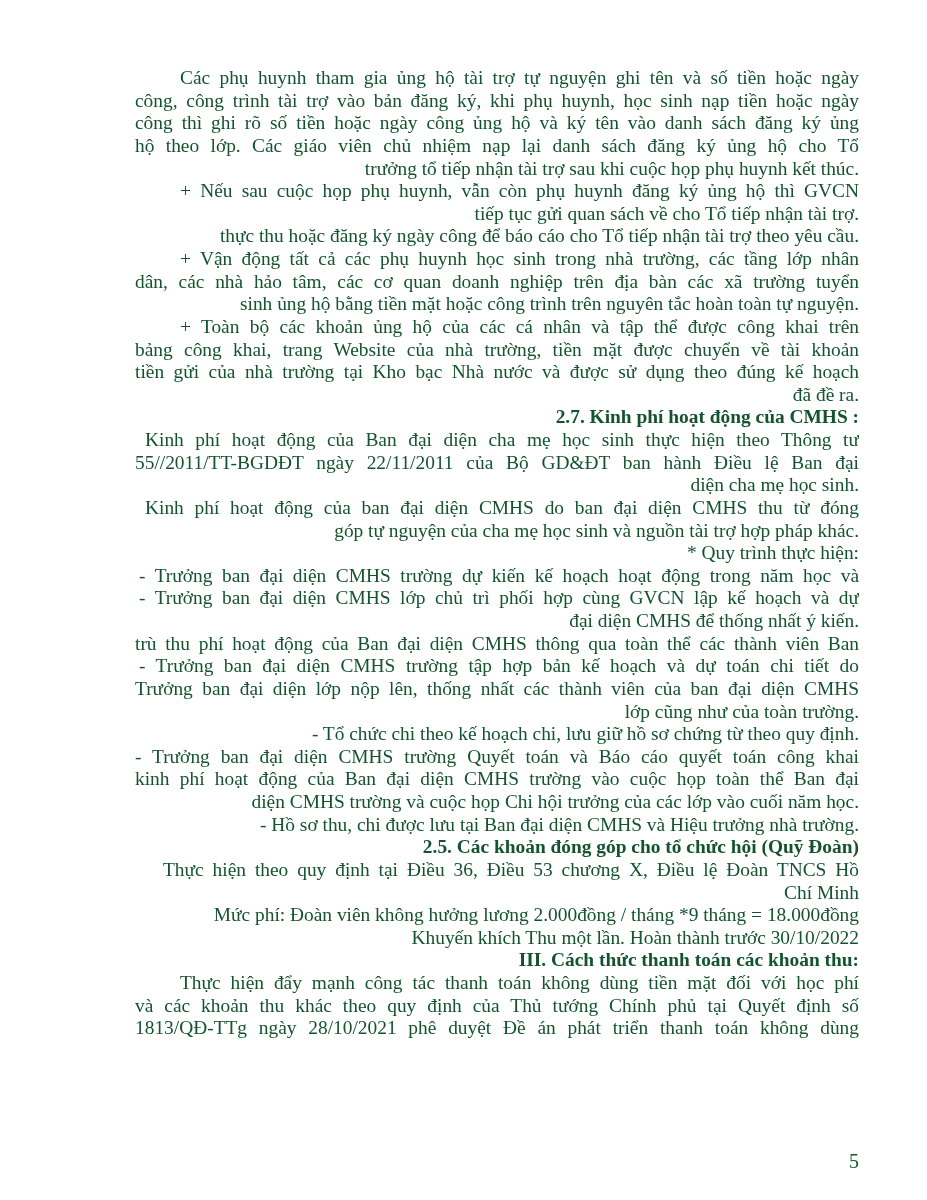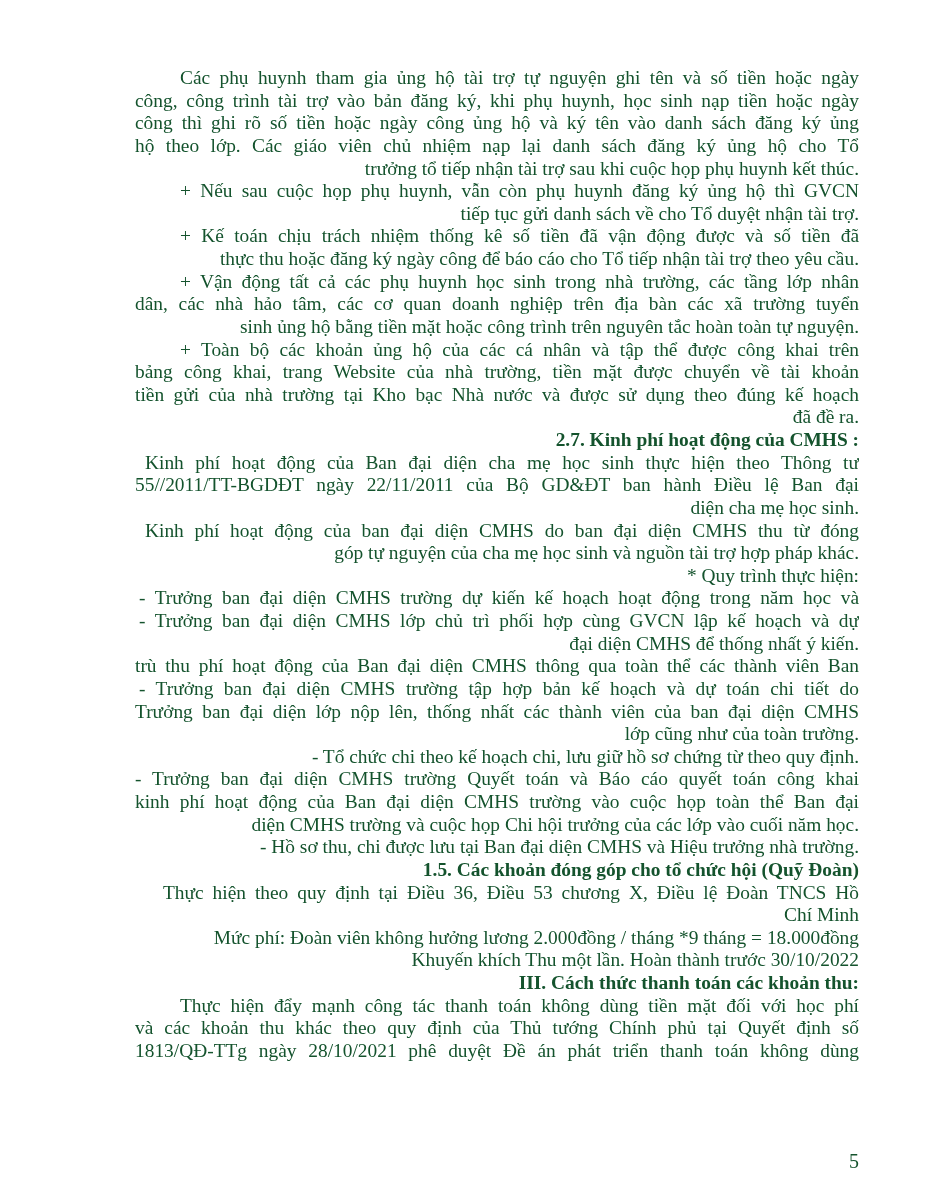--- a/index.html
+++ b/index.html
@@ -44,22 +44,21 @@
 <body>
 
 <div class="page">
   <div class="textblock">
     <div class="ln i4 j">Các phụ huynh tham gia ủng hộ tài trợ tự nguyện ghi tên và số tiền hoặc ngày</div>
     <div class="ln j">công, công trình tài trợ vào bản đăng ký, khi phụ huynh, học sinh nạp tiền hoặc ngày</div>
     <div class="ln j">công thì ghi rõ số tiền hoặc ngày công ủng hộ và ký tên vào danh sách đăng ký ủng</div>
     <div class="ln j">hộ theo lớp. Các giáo viên chủ nhiệm nạp lại danh sách đăng ký ủng hộ cho Tổ</div>
     <div class="ln">trưởng tổ tiếp nhận tài trợ sau khi cuộc họp phụ huynh kết thúc.</div>
     <div class="ln i4 j">+ Nếu sau cuộc họp phụ huynh, vẫn còn phụ huynh đăng ký ủng hộ thì GVCN</div>
-    <div class="ln">tiếp tục gửi danh sách về cho Tổ duyệt nhận tài trợ.</div>
-    <div class="ln i4 j">+ Kế toán chịu trách nhiệm thống kê số tiền đã vận động được và số tiền đã</div>
+    <div class="ln">tiếp tục gửi quan sách về cho Tổ tiếp nhận tài trợ.</div>
     <div class="ln">thực thu hoặc đăng ký ngày công để báo cáo cho Tổ tiếp nhận tài trợ theo yêu cầu.</div>
     <div class="ln i4 j">+ Vận động tất cả các phụ huynh học sinh trong nhà trường, các tầng lớp nhân</div>
     <div class="ln j">dân, các nhà hảo tâm, các cơ quan doanh nghiệp trên địa bàn các xã trường tuyển</div>
     <div class="ln">sinh ủng hộ bằng tiền mặt hoặc công trình trên nguyên tắc hoàn toàn tự nguyện.</div>
     <div class="ln i4 j">+ Toàn bộ các khoản ủng hộ của các cá nhân và tập thể được công khai trên</div>
     <div class="ln j">bảng công khai, trang Website của nhà trường, tiền mặt được chuyển về tài khoản</div>
     <div class="ln j">tiền gửi của nhà trường tại Kho bạc Nhà nước và được sử dụng theo đúng kế hoạch</div>
     <div class="ln">đã đề ra.</div>
     <div class="ln i4 b">2.7. Kinh phí hoạt động của CMHS :</div>
     <div class="ln i2 j">Kinh phí hoạt động của Ban đại diện cha mẹ học sinh thực hiện theo Thông tư</div>
@@ -73,21 +72,21 @@
     <div class="ln">đại diện CMHS để thống nhất ý kiến.</div>
     <div class="ln j">trù thu phí hoạt động của Ban đại diện CMHS thông qua toàn thể các thành viên Ban</div>
     <div class="ln i1 j">- Trưởng ban đại diện CMHS trường tập hợp bản kế hoạch và dự toán chi tiết do</div>
     <div class="ln j">Trưởng ban đại diện lớp nộp lên, thống nhất các thành viên của ban đại diện CMHS</div>
     <div class="ln">lớp cũng như của toàn trường.</div>
     <div class="ln">- Tổ chức chi theo kế hoạch chi, lưu giữ hồ sơ chứng từ theo quy định.</div>
     <div class="ln j">- Trưởng ban đại diện CMHS trường Quyết toán và Báo cáo quyết toán công khai</div>
     <div class="ln j">kinh phí hoạt động của Ban đại diện CMHS trường vào cuộc họp toàn thể Ban đại</div>
     <div class="ln">diện CMHS trường  và cuộc họp Chi hội trưởng của các lớp vào cuối năm học.</div>
     <div class="ln">- Hồ sơ thu, chi được lưu tại Ban đại diện CMHS và Hiệu trưởng nhà trường.</div>
-    <div class="ln i4 b">1.5. Các khoản đóng góp cho tổ chức hội (Quỹ Đoàn)</div>
+    <div class="ln i4 b">2.5. Các khoản đóng góp cho tổ chức hội (Quỹ Đoàn)</div>
     <div class="ln i3 j">Thực hiện theo quy định tại Điều 36, Điều 53 chương X, Điều lệ Đoàn TNCS Hồ</div>
     <div class="ln">Chí Minh</div>
     <div class="ln i1">Mức phí: Đoàn viên không hưởng lương  2.000đồng / tháng *9 tháng = 18.000đồng</div>
     <div class="ln i4">Khuyến khích Thu một lần. Hoàn thành trước 30/10/2022</div>
     <div class="ln i4 b">III. Cách thức thanh toán các khoản thu:</div>
     <div class="ln i4 j">Thực hiện đẩy mạnh công tác thanh toán không dùng tiền mặt đối với học phí</div>
     <div class="ln j">và các khoản thu khác theo quy định của Thủ tướng Chính phủ tại Quyết định số</div>
     <div class="ln j">1813/QĐ-TTg ngày 28/10/2021 phê duyệt Đề án phát triển thanh toán không dùng</div>
   </div>
   <div class="pagenum">5</div>

